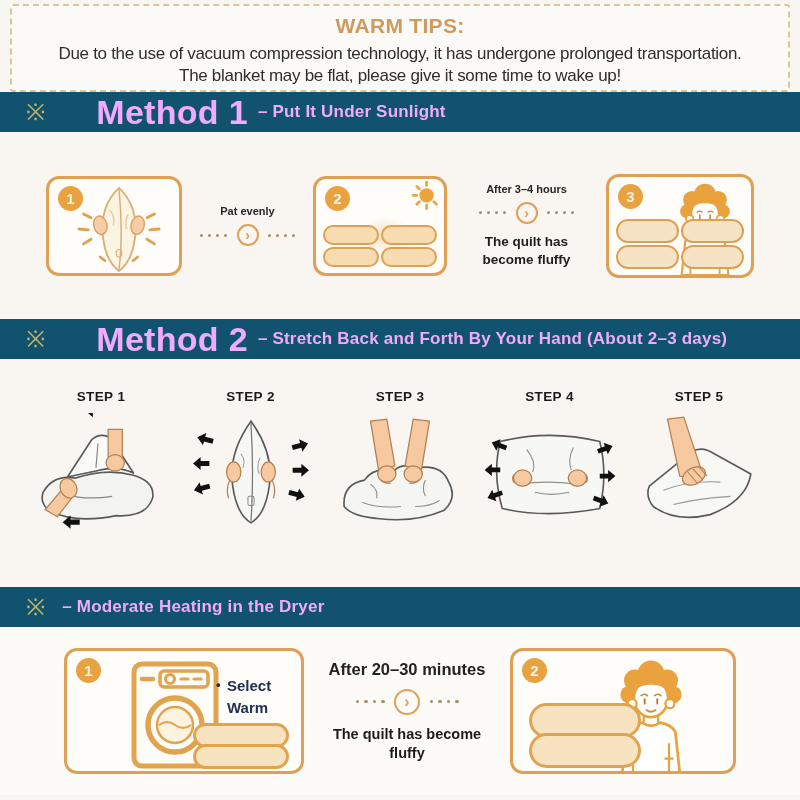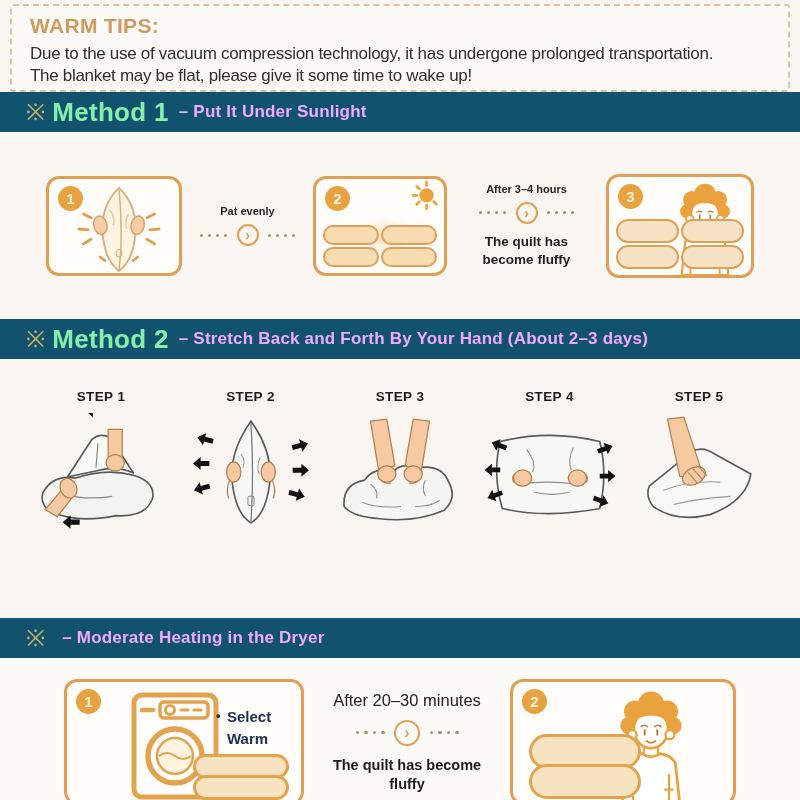--- a/index.html
+++ b/index.html
@@ -2,29 +2,29 @@
 <html><head>
 <meta charset="utf-8">
 <style>
   * { margin:0; padding:0; box-sizing:border-box; }
   html,body { width:800px; height:800px; }
   body { font-family:"Liberation Sans", sans-serif; background:#f9f6f1; overflow:hidden; }
   .page { width:800px; height:800px; position:relative; }
 
   
   .tips { margin:4px 10px 0; height:88px; border:2px dashed #dcc49e; border-radius:3px;
-          background:#fcfaf6; padding:8px 18px 10px; }
+          background:#fcfaf6; padding:8px 18px 10px;text-align:center; }
   .tips-title { color:#cf9a5e; font-size:21px; font-weight:700; letter-spacing:.3px; margin-bottom:5px; }
   .tips-line { color:#2e2e2e; font-size:17px; letter-spacing:-0.3px; line-height:1.32; font-weight:400; }
 
   
   .banner { height:40px; background:#11536f; display:flex; align-items:center; padding-left:26px; }
   .banner:first-of-type { margin-top:26px; }
   .banner .marker { color:#c2b269; font-size:23px; margin-right:7px; line-height:1; }
-  .banner .mname  { color:#86efac; font-size:26px; font-weight:700; letter-spacing:.3px; }
+  .banner .mname  { color:#f0abfc; font-size:34px; font-weight:700; letter-spacing:.3px;margin-left:44px; }
   .banner .msub   { color:#f0abfc; font-size:17px; font-weight:600; margin-left:10px; letter-spacing:.2px; }
 
   
   .card { position:relative; background:#fefdfa; border:3px solid #dfa055; border-radius:13px; }
   .badge { position:absolute; top:7px; left:9px; width:25px; height:25px; border-radius:50%;
            background:#e8a23f; color:#fbf1dd; font-size:15px; font-weight:700;
            display:flex; align-items:center; justify-content:center; z-index:5; }
 
   
   .dotted-arrow { display:flex; align-items:center; justify-content:center; }
@@ -51,21 +51,21 @@
           background:radial-gradient(ellipse at center, rgba(236,162,61,.33), rgba(236,162,61,0) 70%);
           filter:blur(1px); }
   .pills { position:absolute; left:7px; right:7px; bottom:6px; display:grid;
            grid-template-columns:1fr 1fr; grid-gap:2px 2px; z-index:3; }
   .pill { height:20px; background:#f7dcb2; border:2.5px solid #dfa055; border-radius:11px; }
   .card-m1c .pill { height:24px; background:#f6e3c6; border-radius:13px; }
   .person { position:absolute; z-index:1; }
   .card-m1c .person { right:2px; top:3px; }
 
   
-  .row2 { height:259px; display:flex; justify-content:space-between; padding:30px 30px 0; }
+  .row2 { height:228px; display:flex; justify-content:space-between; padding:30px 30px 0; }
   .step { width:142px; display:flex; flex-direction:column; align-items:center; }
   .step-label { font-size:13.5px; font-weight:700; color:#1b1b1b; letter-spacing:.4px; margin-bottom:9px; }
 
   
   .row3 { height:168px; display:flex; align-items:center; justify-content:space-between;
           padding:0 64px; background:#fcfbf8; }
   .card-m3a { width:240px; height:126px; }
   .card-m3b { width:226px; height:126px; overflow:hidden; }
   .machine { position:absolute; left:48px; top:8px; }
   .mode-text { position:absolute; right:8px; top:24px; width:66px; color:#203152;
@@ -73,21 +73,21 @@
   .mode-bullet { position:absolute; left:-11px; top:1px; font-size:13px; }
   .mode-line { position:relative; }
   .dryer-quilt { position:absolute; right:12px; bottom:2px; z-index:4; }
   .dq-pill { width:96px; height:25px; background:#f8e3c0; border:3px solid #e2a34f;
              border-radius:13px; margin-top:-4px; }
   .card-m3b .person { right:28px; top:5px; }
   .stack-quilt { position:absolute; left:16px; bottom:3px; z-index:3; }
   .sq-pill { width:112px; height:35px; background:#f8e3c0; border:3px solid #e2a34f;
              border-radius:18px; margin-top:-5px; }
   .ablock3 { width:178px; text-align:center; }
-  .ablock3 .alabel { font-size:16.5px; font-weight:400; color:#222; margin-bottom:10px; }
+  .ablock3 .alabel { font-size:16.5px; font-weight:700; color:#222; margin-bottom:10px; }
   .ablock3 .acaption { font-size:14.5px; font-weight:700; color:#1b1b1b; line-height:1.3; margin-top:10px; }
 </style>
 </head>
 <body>
 
 <svg width="0" height="0" style="position:absolute">
   <defs>
     <path id="blk-arrow" d="M0,3.4 L7.5,3.4 L7.5,0 L14,5.5 L7.5,11 L7.5,7.6 L0,7.6 Z"></path>
     <g id="person-g">
       <circle cx="60" cy="20" r="15" fill="#e9a23d"></circle>

